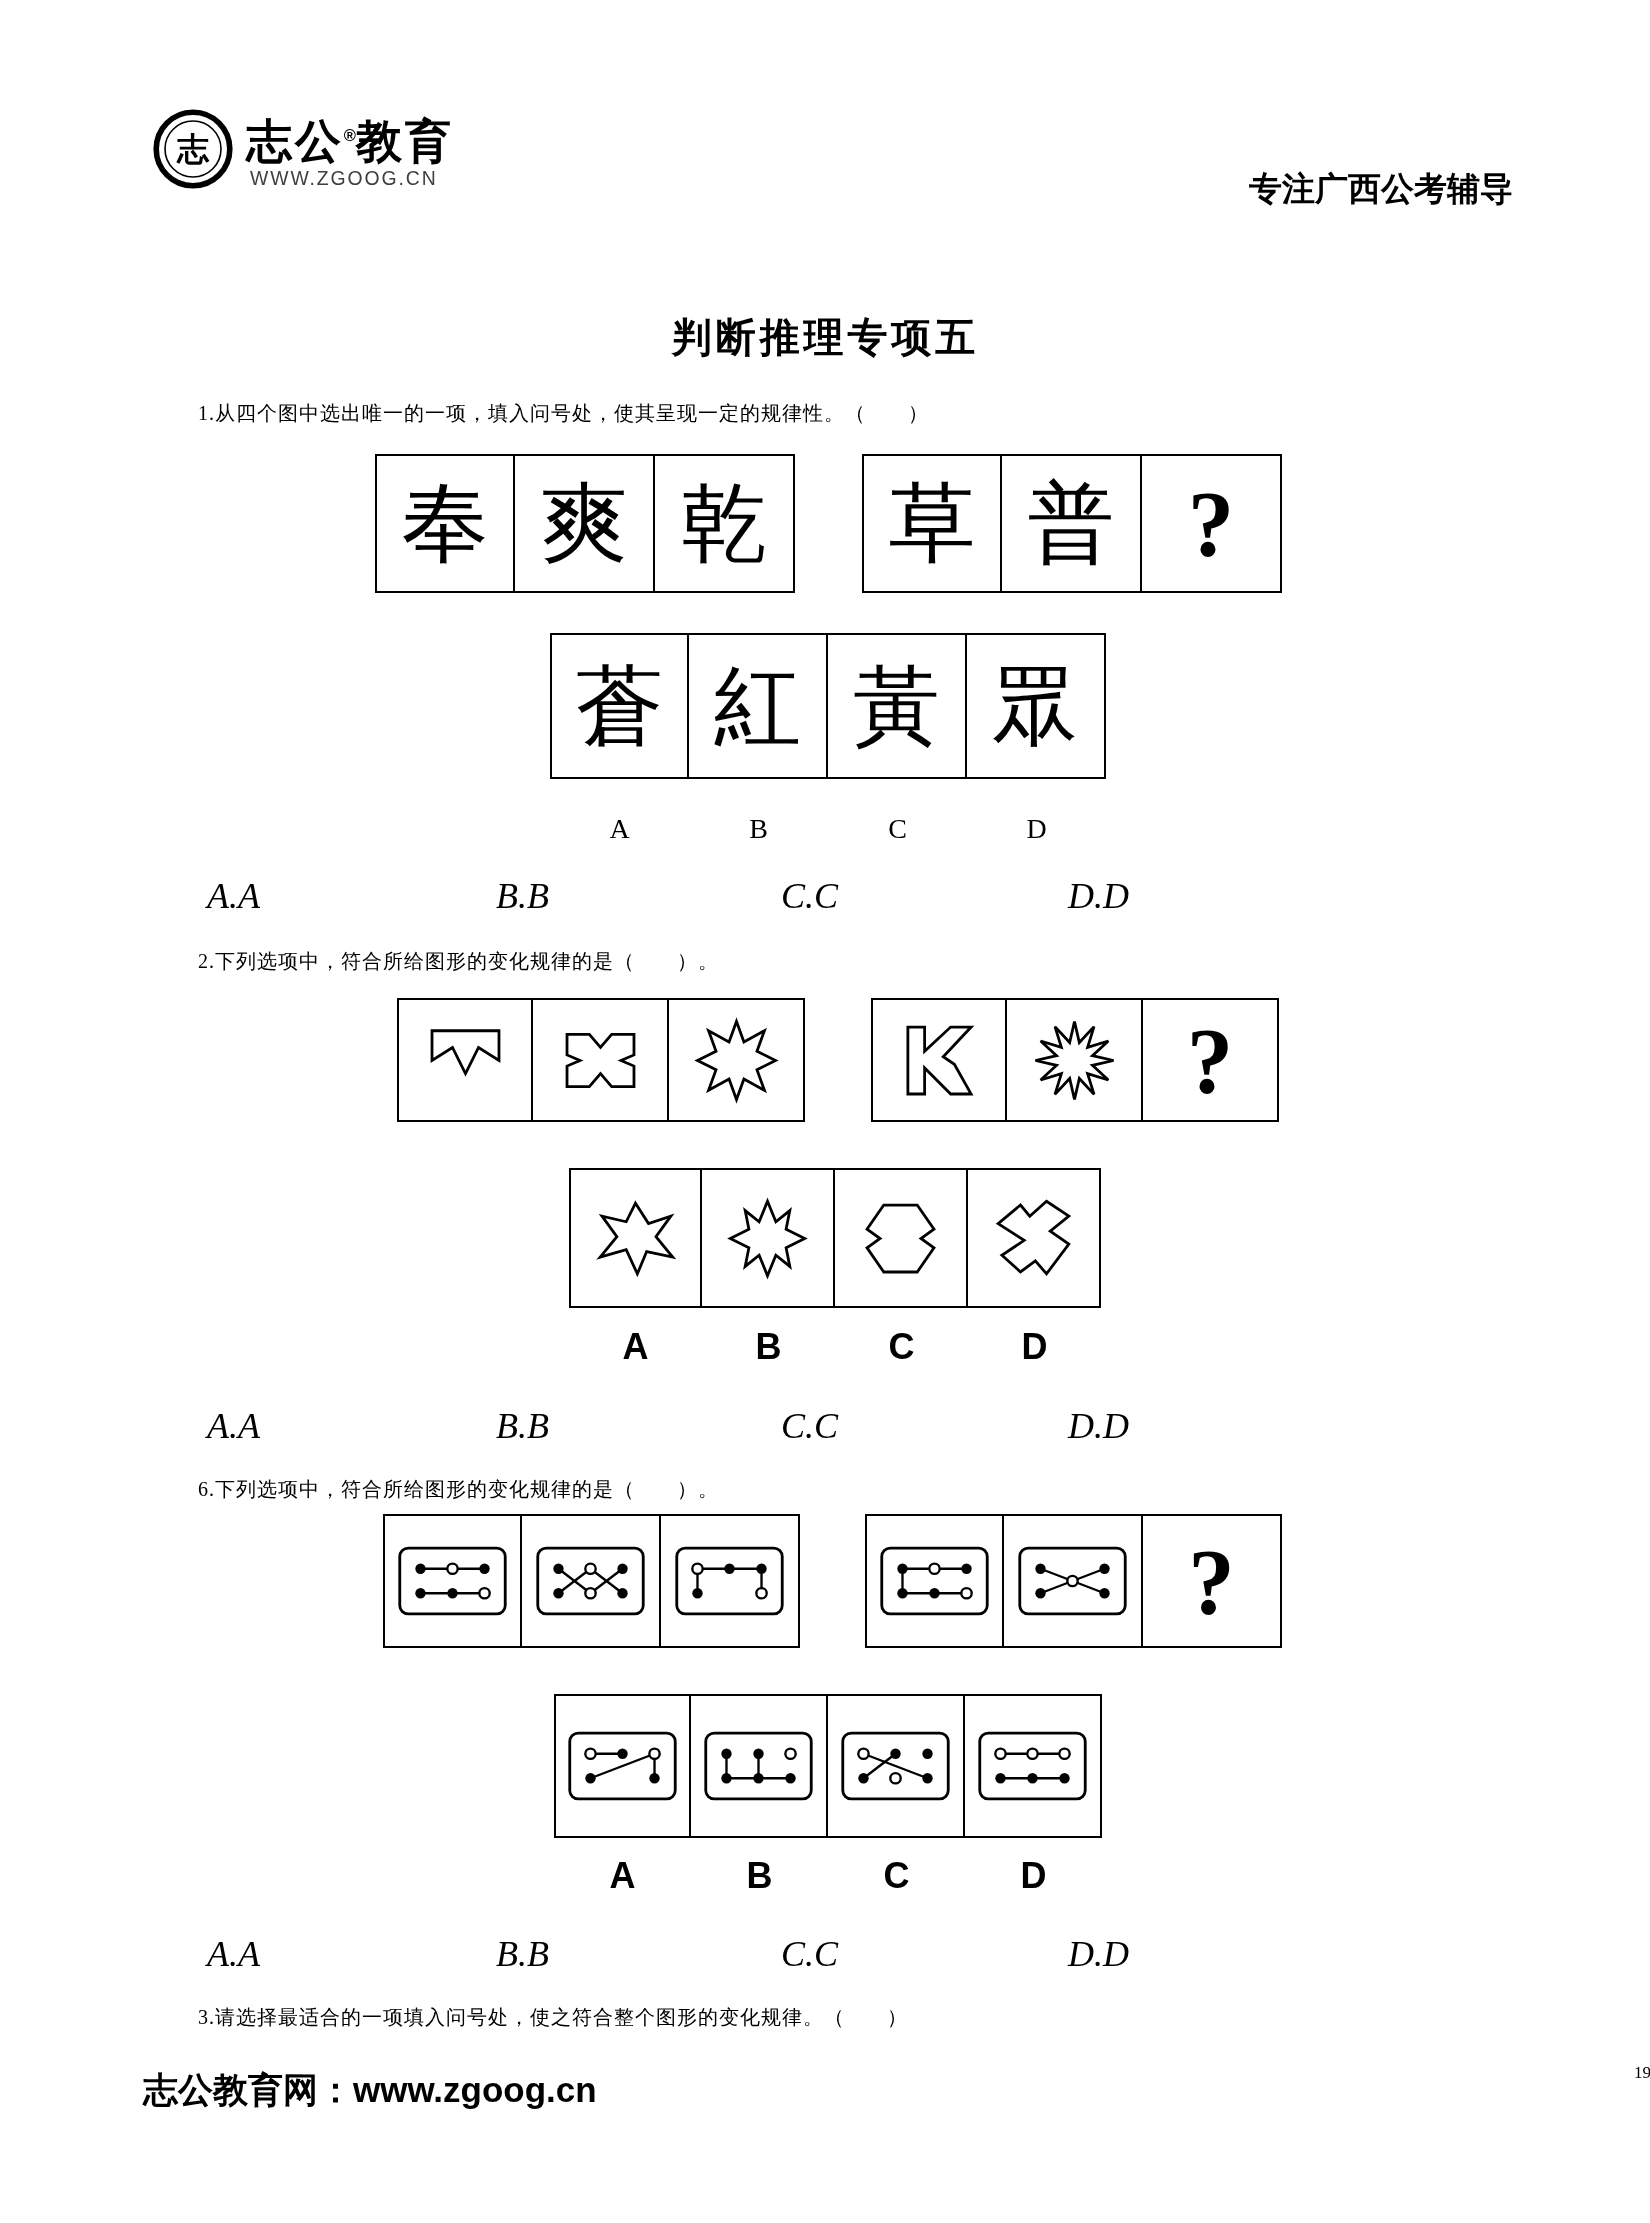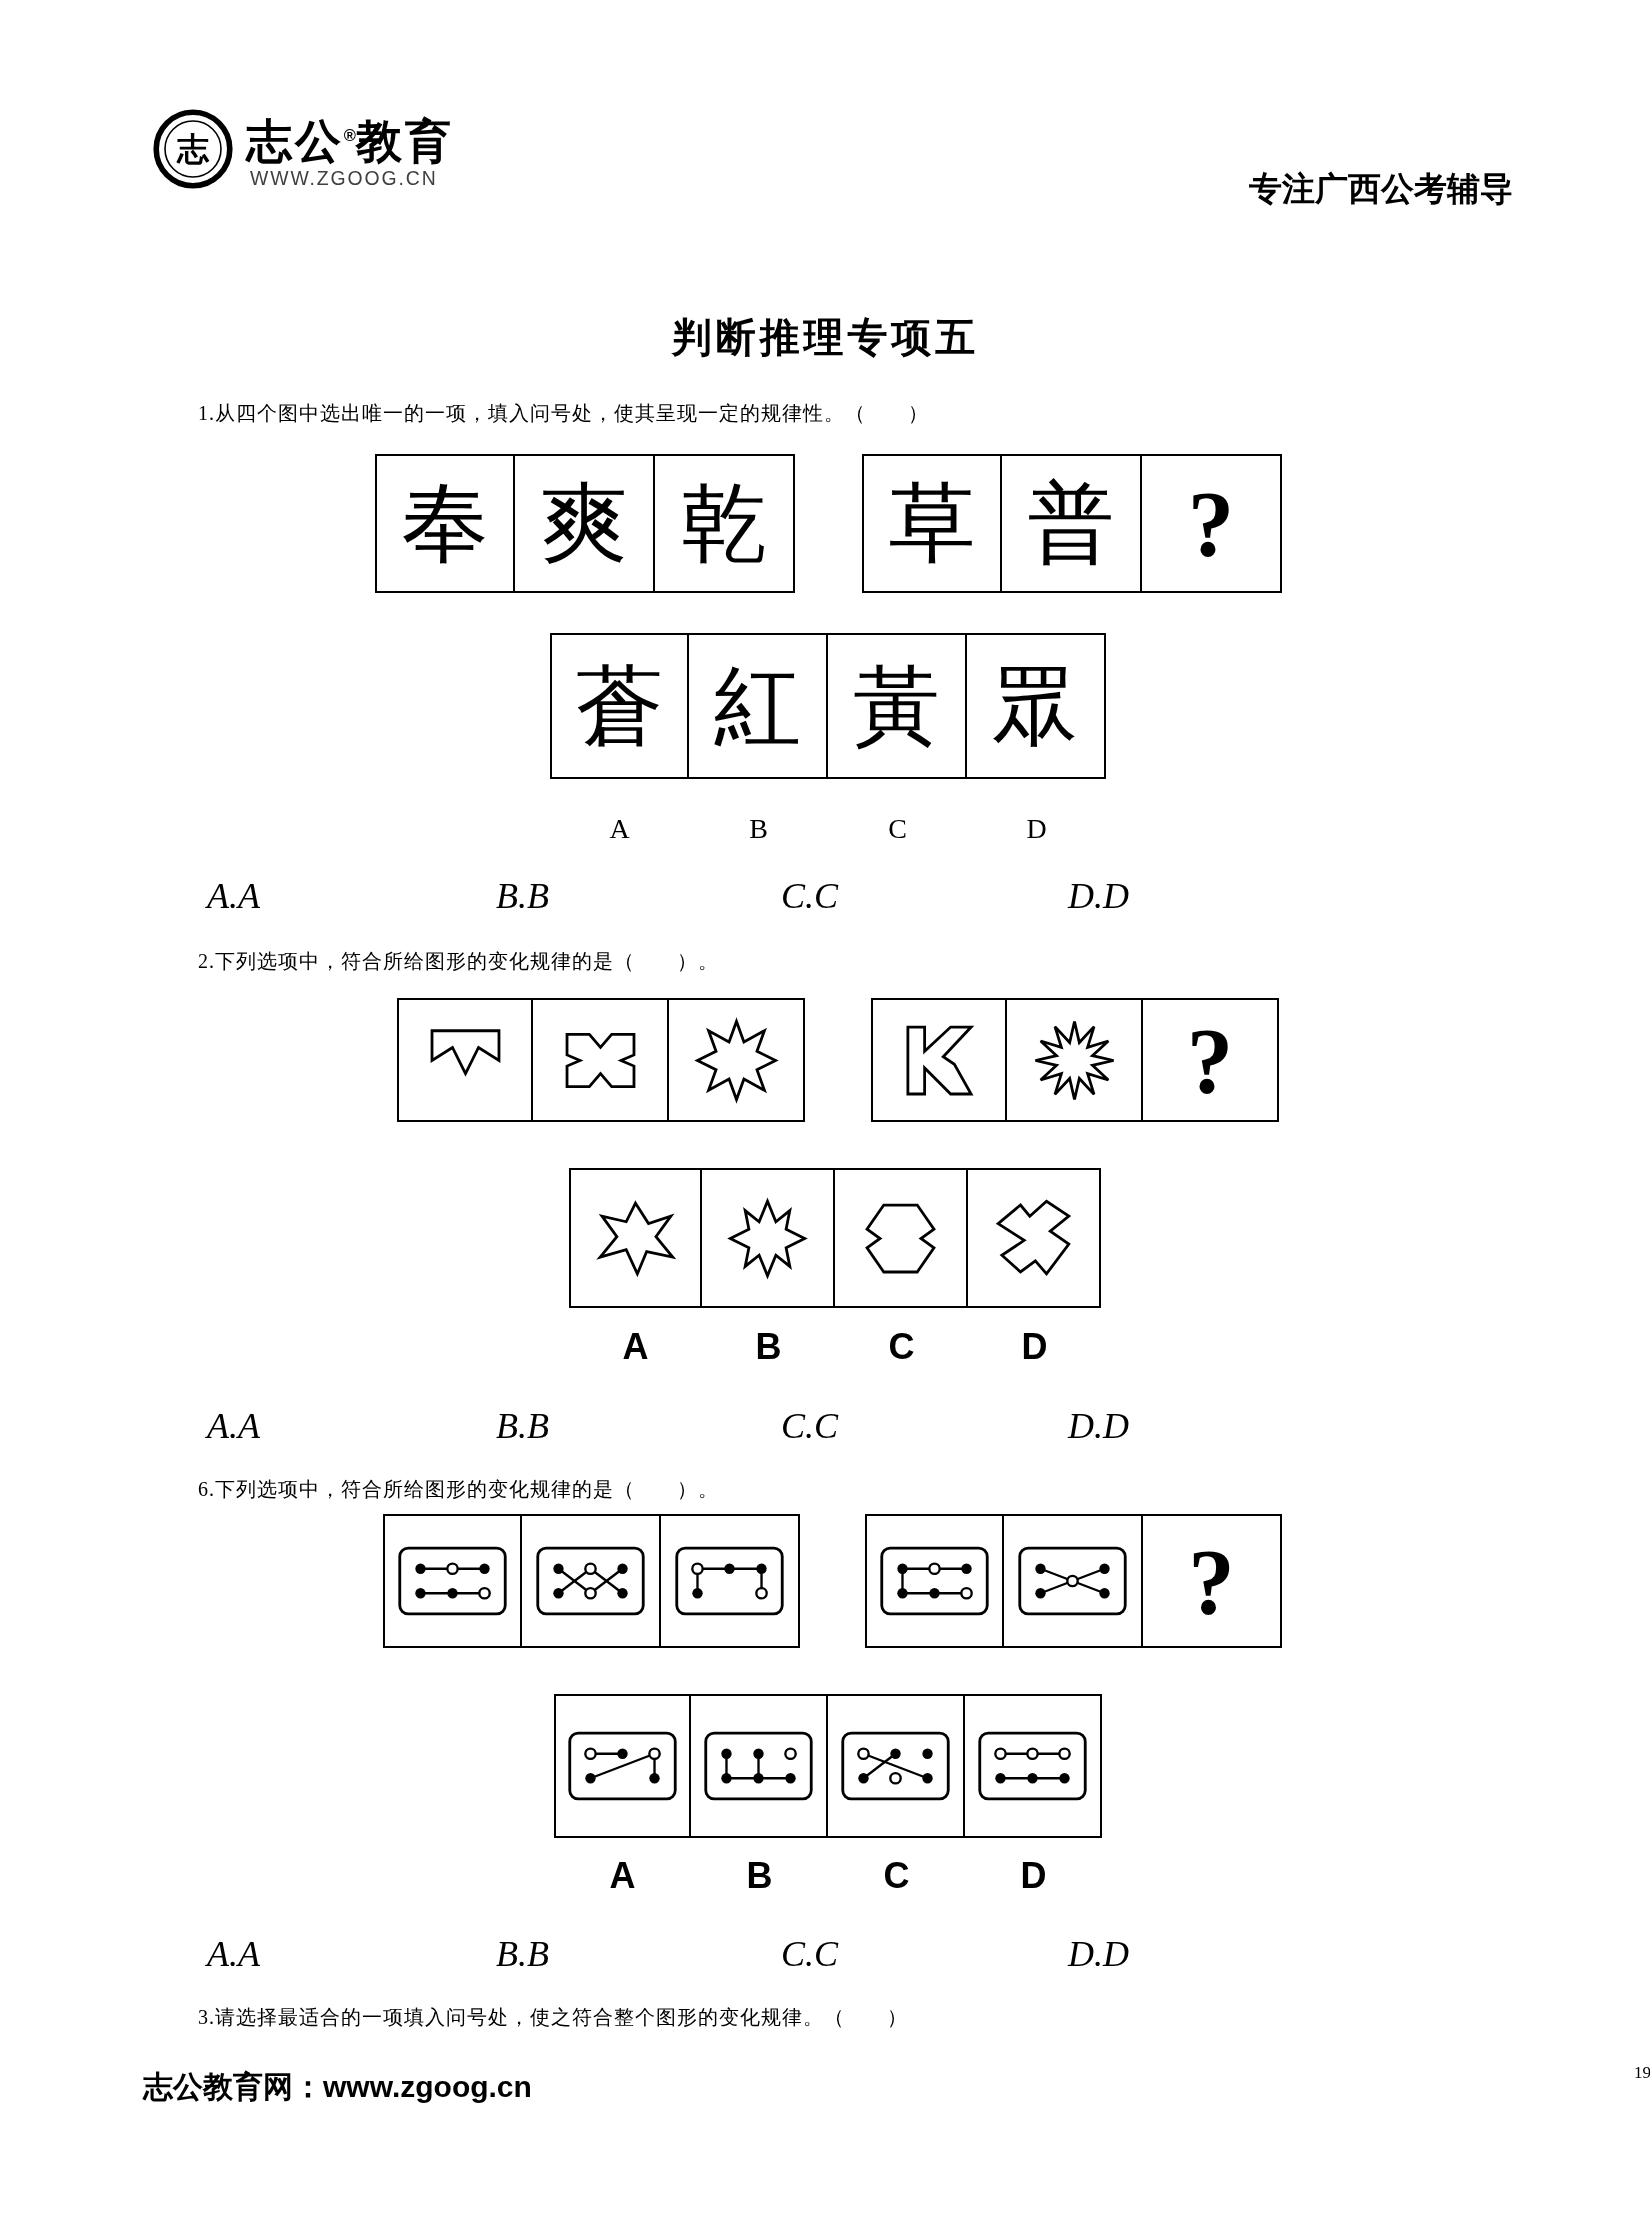--- a/index.html
+++ b/index.html
@@ -44,21 +44,21 @@
   
   .lblrow{position:absolute;display:flex;}
   .lblrow span{display:inline-block;text-align:center;}
   .q1lbl span{width:139px;font-size:28px;}
   .q2lbl span{width:133px;font-size:36px;font-weight:600;font-family:"Liberation Sans","DejaVu Sans",sans-serif;}
   .q3lbl span{width:137px;font-size:36px;font-weight:600;font-family:"Liberation Sans","DejaVu Sans",sans-serif;}
   .ansrow{position:absolute;left:0;width:100%;height:39px;font-size:36px;font-style:italic;}
   .ansrow span{position:absolute;white-space:nowrap;}
   .a0{left:207px;} .a1{left:496px;} .a2{left:781px;} .a3{left:1068px;}
   
-  .footer-site{position:absolute;left:143px;top:2067px;font-size:30px;font-weight:bold;
+  .footer-site{position:absolute;left:143px;top:2067px;font-size:35px;font-weight:bold;
         font-family:"Liberation Sans","DejaVu Sans",sans-serif;}
   .page-num{position:absolute;left:0;top:2063px;width:100%;text-align:right;font-size:17px;}
 </style>
 </head>
 <body>
 
 <div class="page">
 
   <svg class="logo-svg" viewBox="0 0 100 100">
     <circle cx="50" cy="50" r="46" fill="none" stroke="#000" stroke-width="7"></circle>

